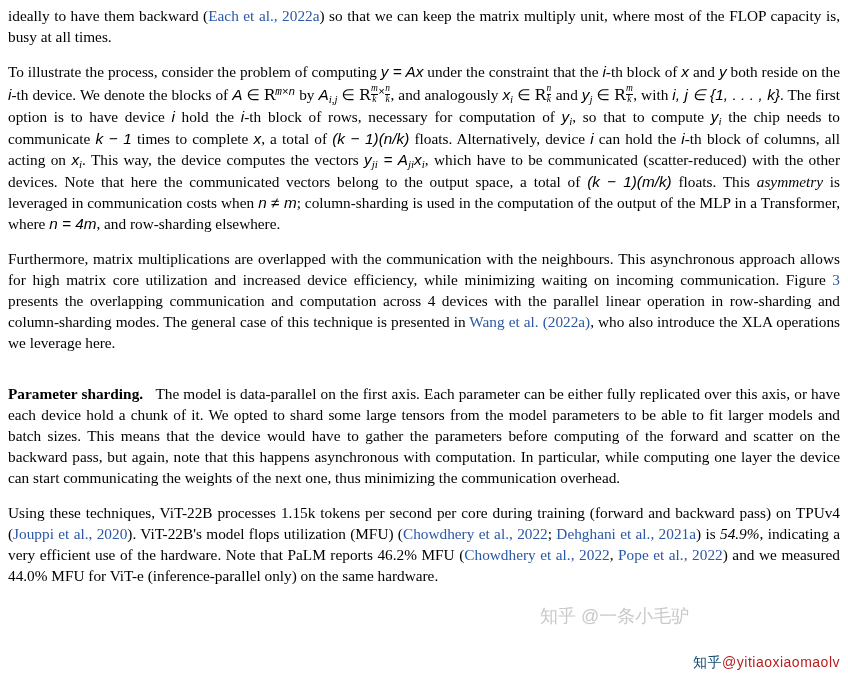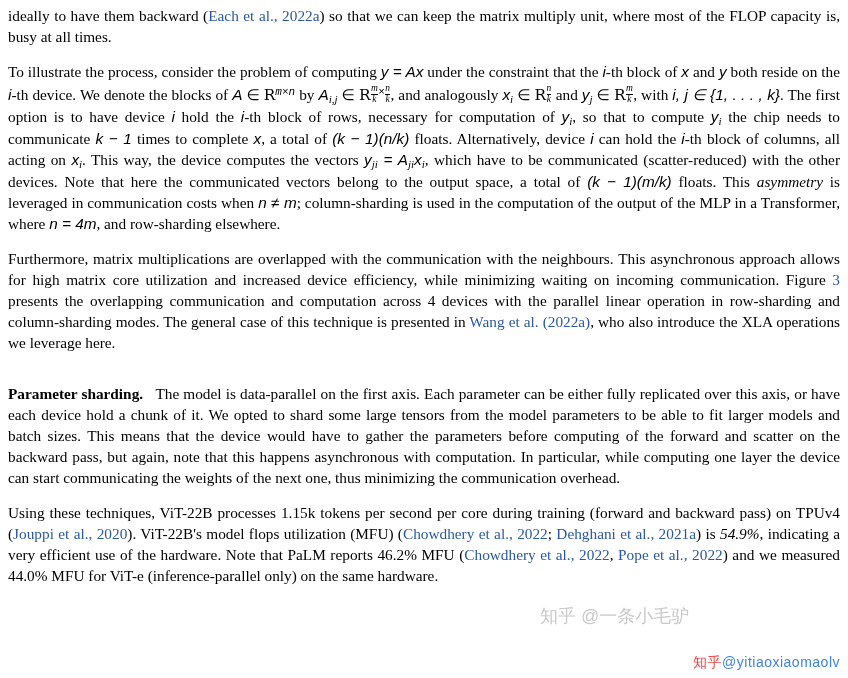--- a/index.html
+++ b/index.html
@@ -92,24 +92,24 @@
     position: absolute;
     right: 8px;
     bottom: 6px;
     font-family: "Liberation Sans", sans-serif;
     font-size: 14px;
     color: #9a9a9a;
     letter-spacing: 0.5px;
     white-space: nowrap;
   }
   .watermark .zhi {
-    color: #ef4444;
+    color: #0c4a6e;
   }
   .watermark .at {
-    color: #3b82f6;
+    color: #b91c1c;
   }
   .wm-overlay {
     position: absolute;
     left: 540px;
     top: 604px;
     font-family: "Liberation Sans", sans-serif;
     font-size: 18px;
     color: #c9c9c9;
     white-space: nowrap;
     pointer-events: none;

